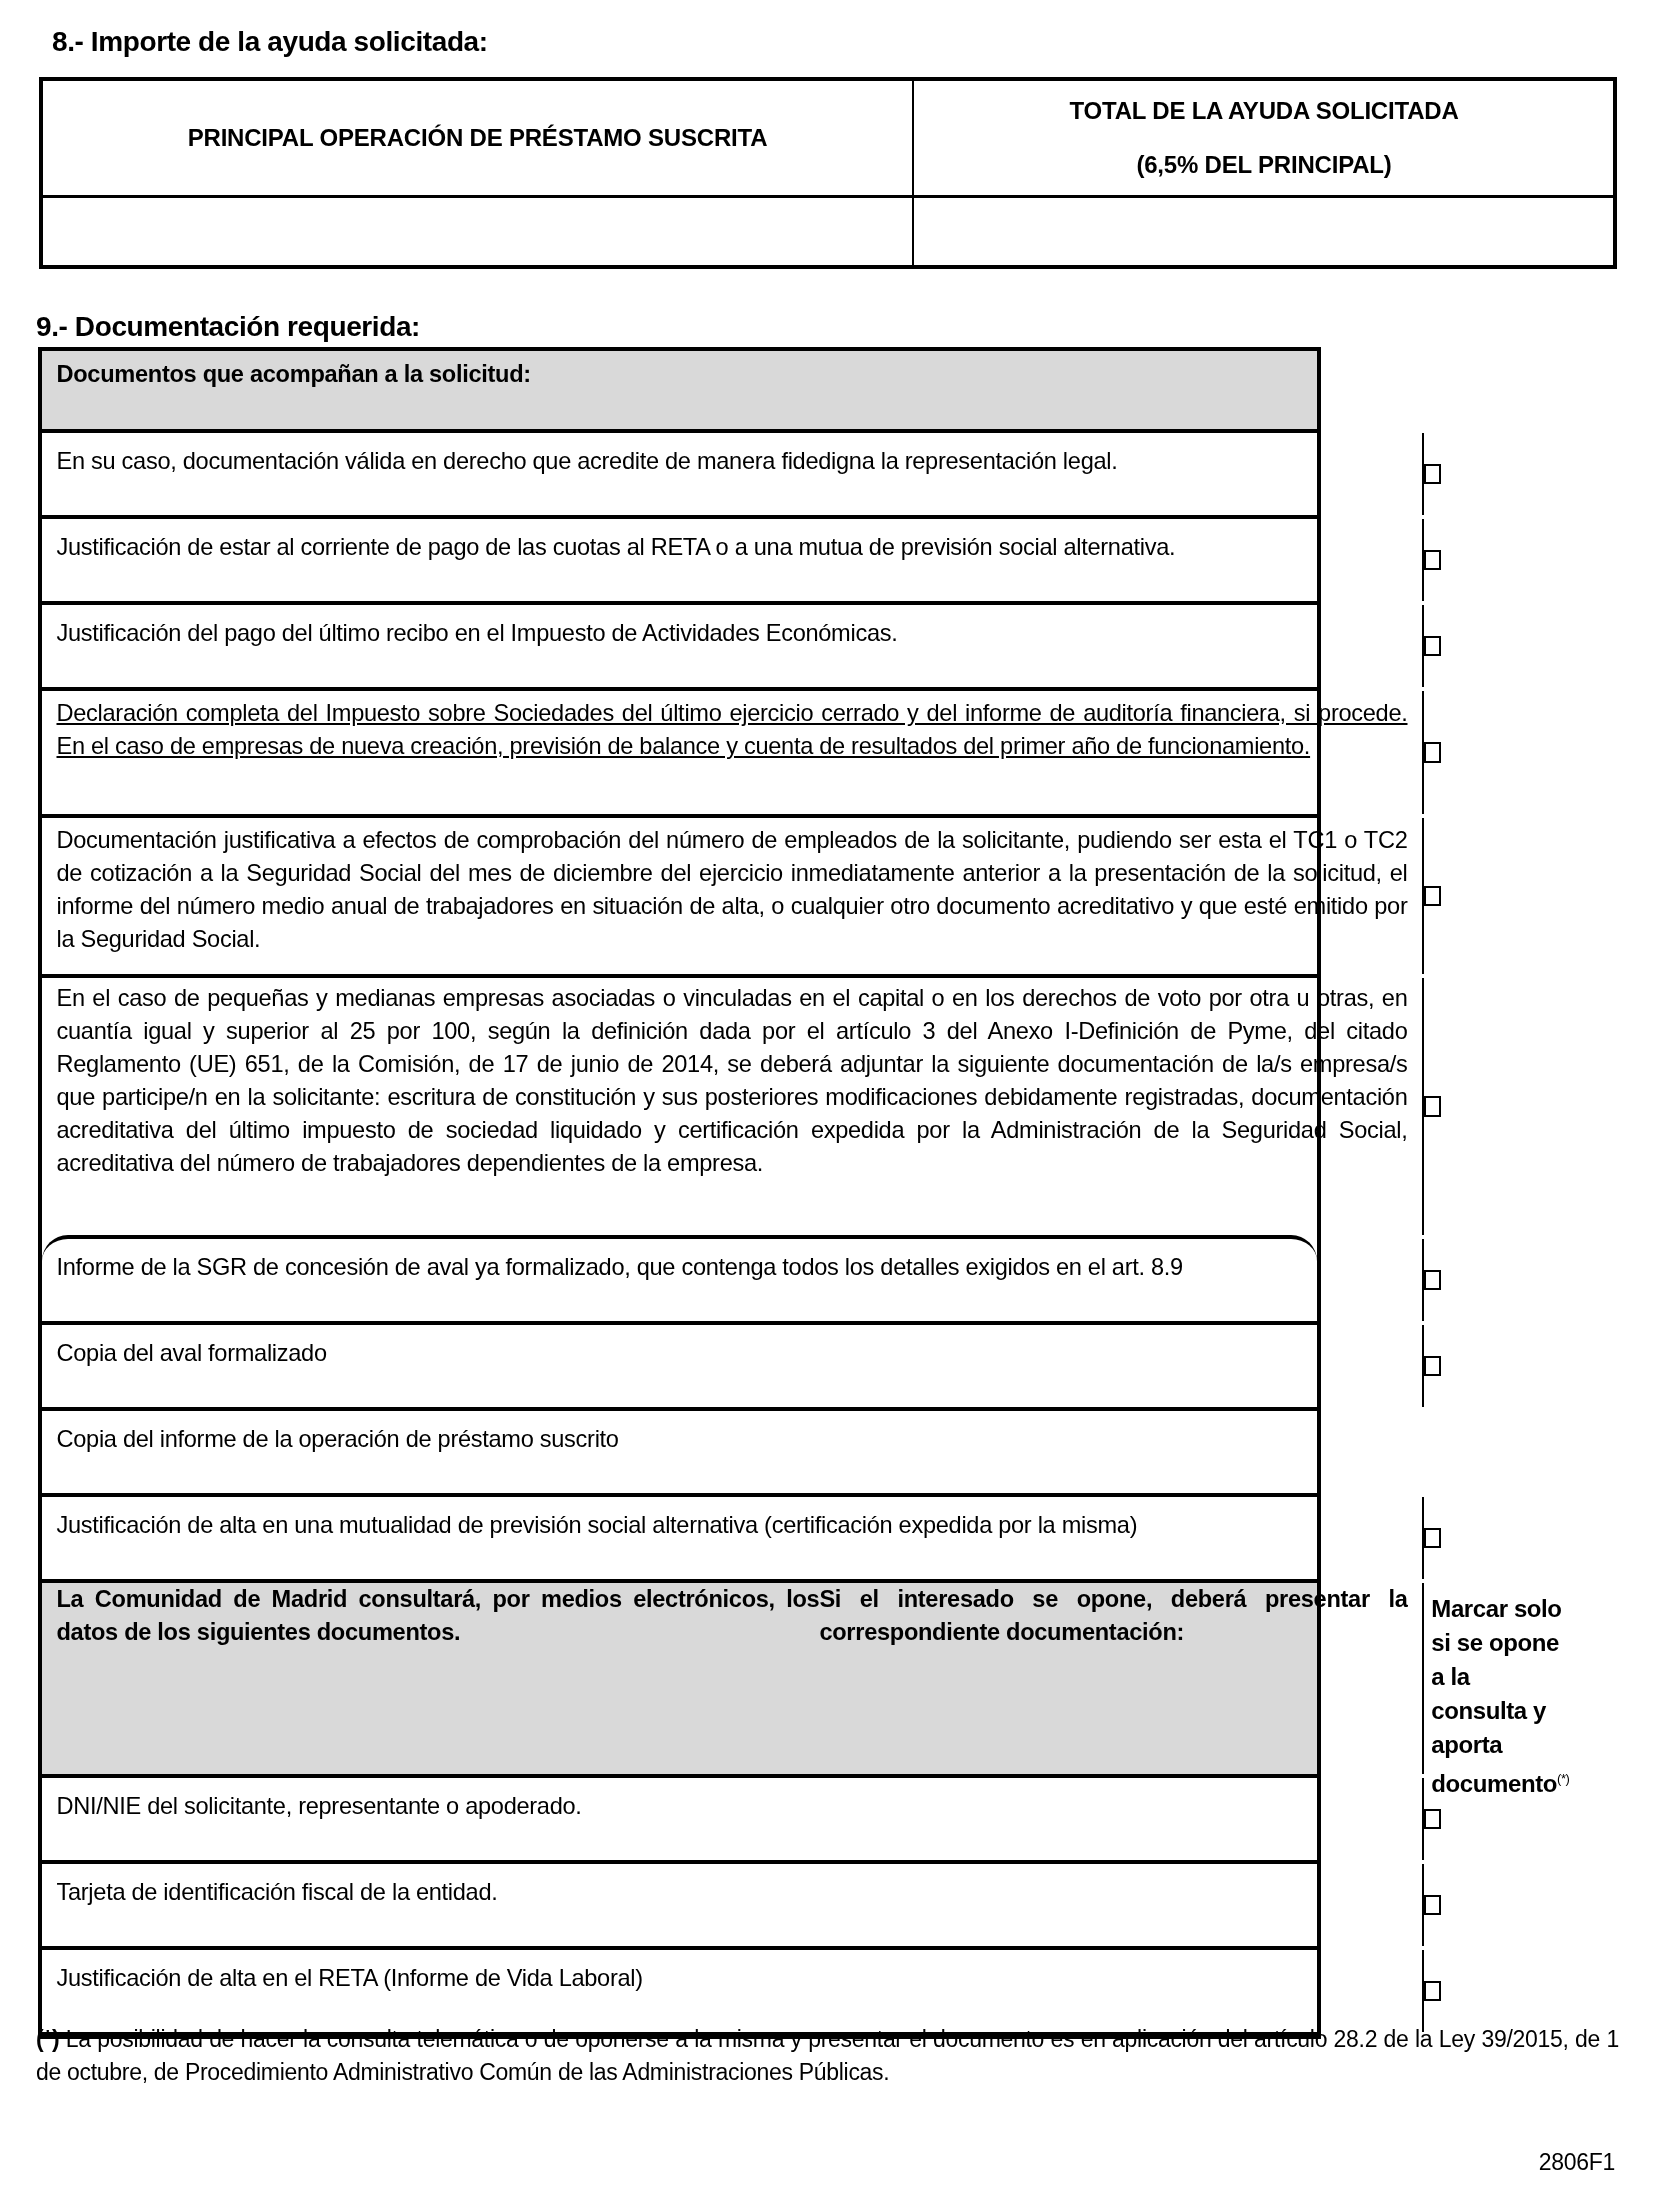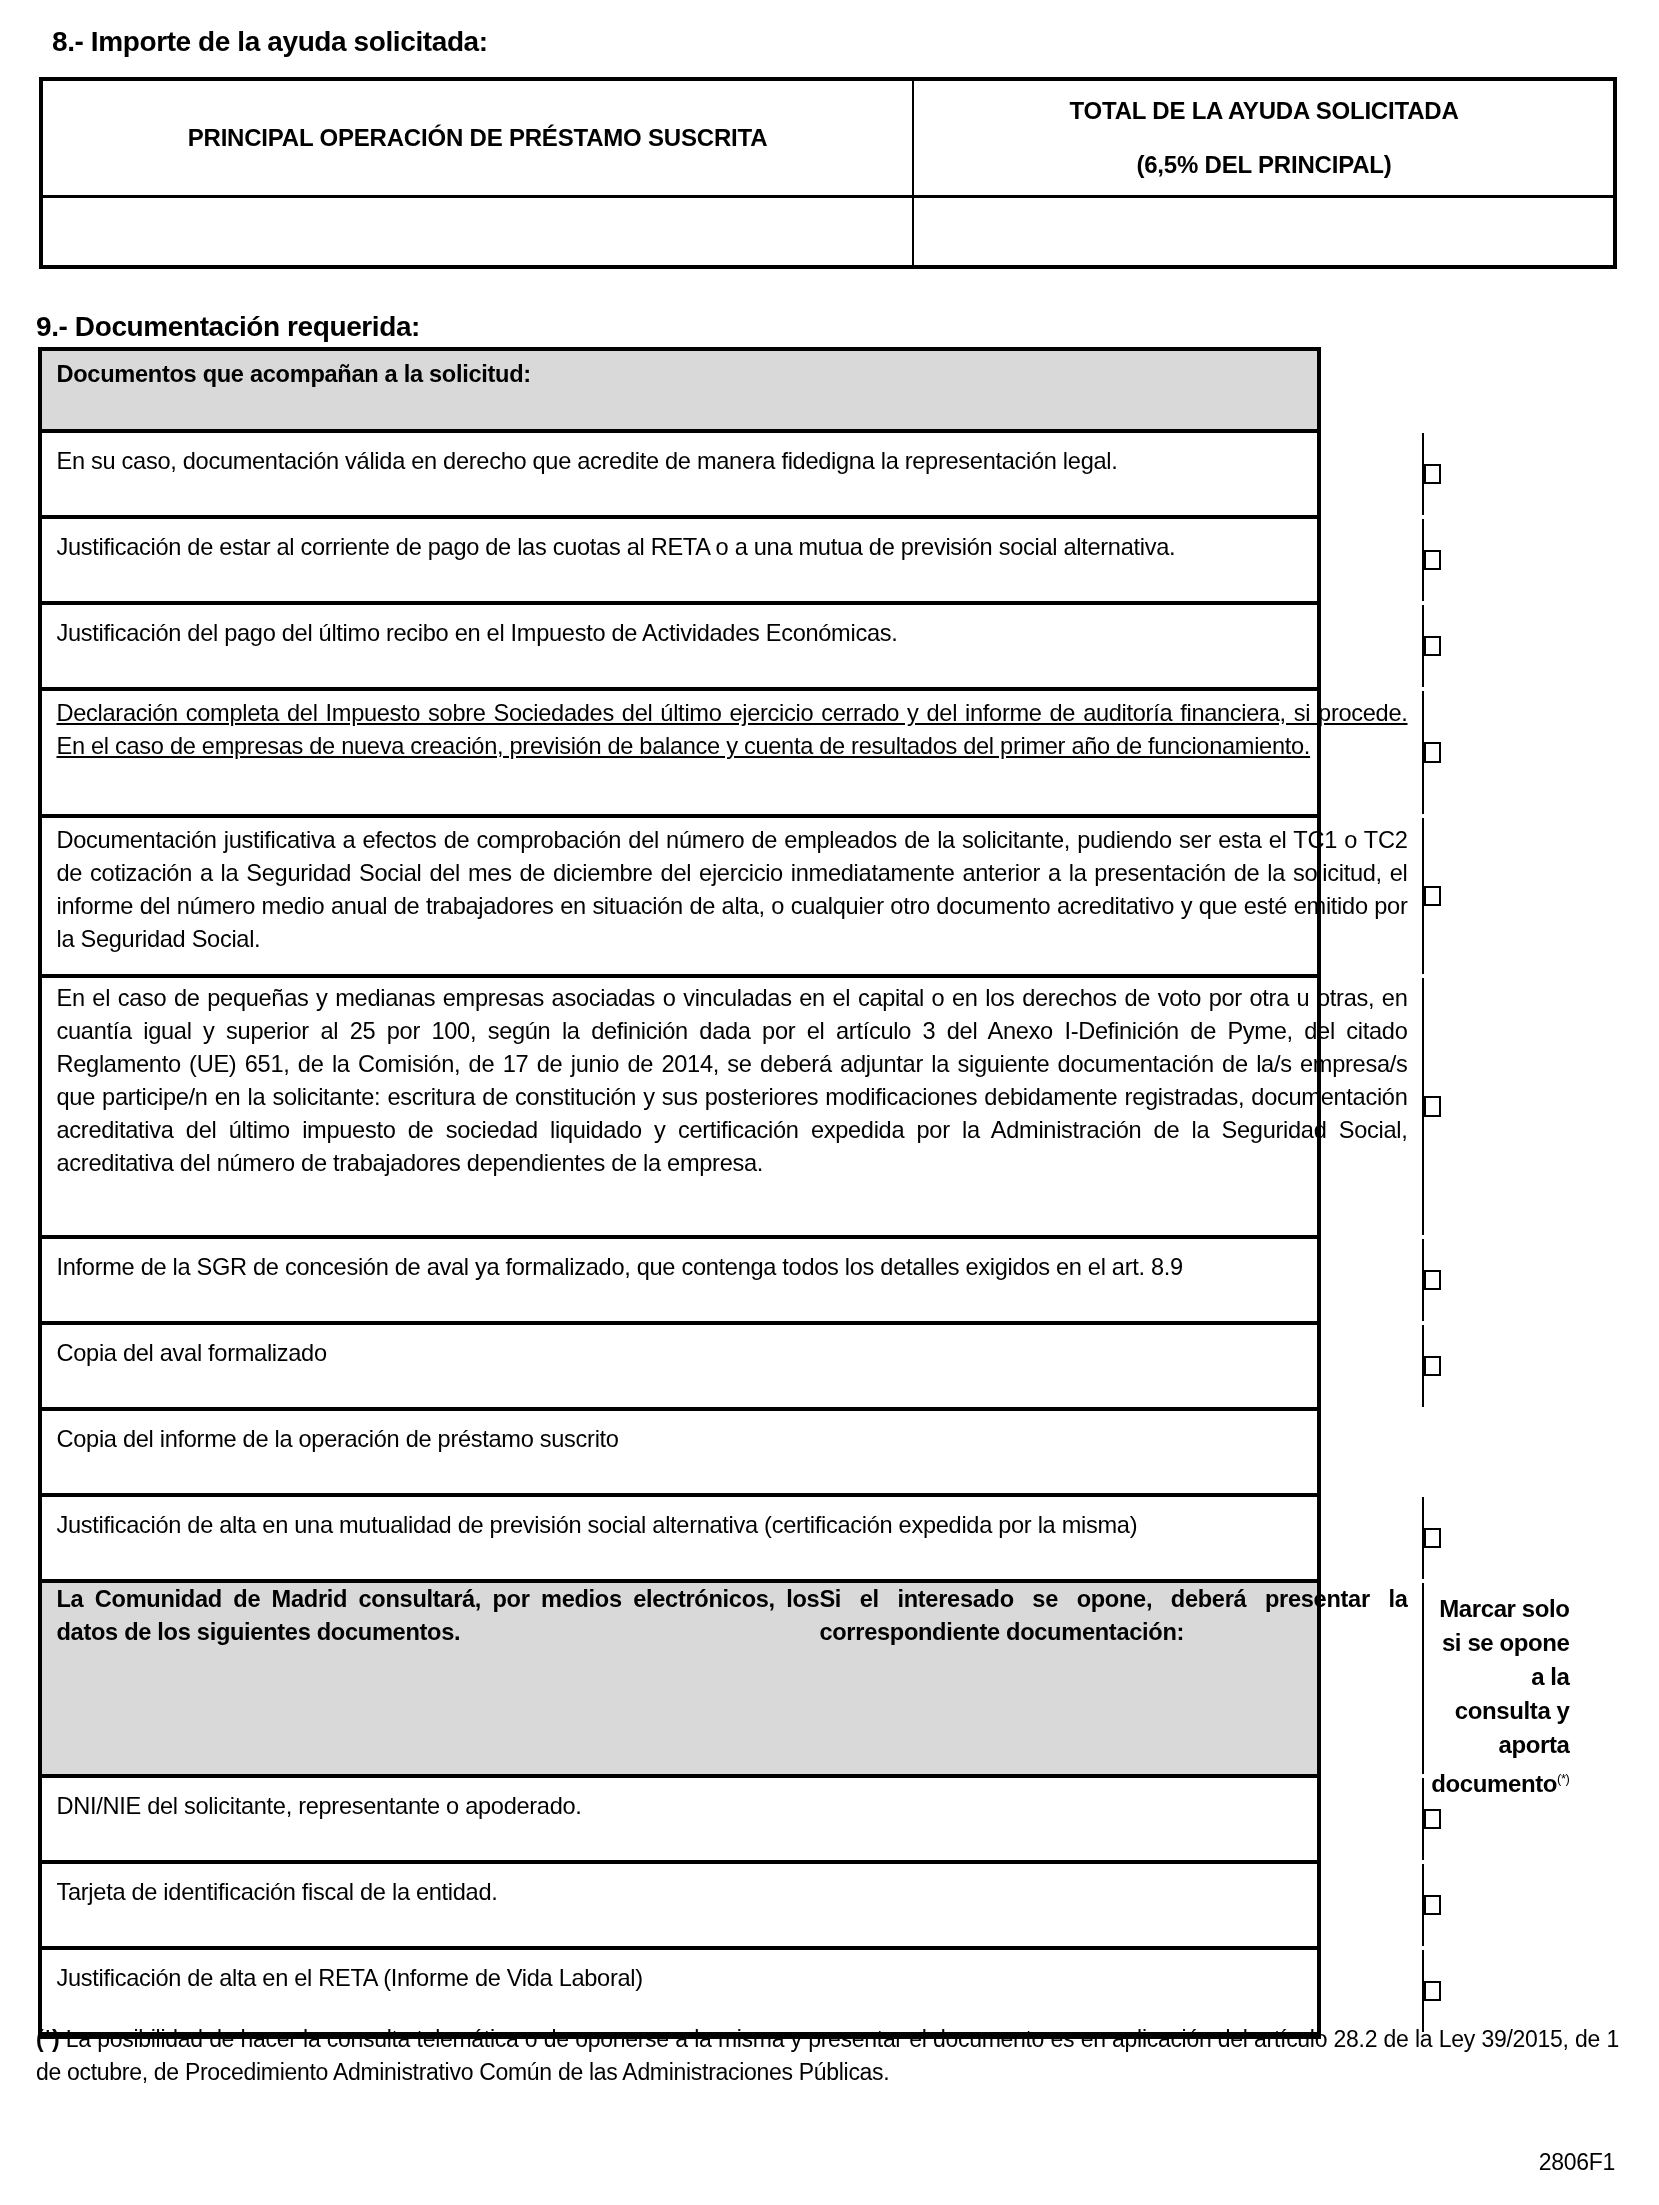--- a/index.html
+++ b/index.html
@@ -48,21 +48,20 @@
   .t2 .box {
     width: 17.4px; height: 20.3px; border: 2.2px solid #000; box-sizing: border-box;
     background: #fff; cursor: pointer;
   }
   .t2 .txt.bold { font-weight: bold; }
   .t2 .full { flex: 1; }
   .t2 .chkhead {
     flex: 1; border-left: 2.2px solid #000; box-sizing: border-box;
     padding: 8.7px 7.3px; font-weight: bold; font-size: 24px; line-height: 34px;
     letter-spacing: -0.4px;
-    text-align: right;
   }
   .t2 .chkhead sup { font-size: 13px; font-weight: normal; }
 
   .footnote {
     position: absolute; left: 36px; top: 2023px; width: 1583px;
     font-size: 23px; line-height: 33px; text-align: justify; letter-spacing: -0.3px;
   }
   .footnote b { font-weight: bold; }
   .code {
     position: absolute; right: 44px; top: 2149px; font-size: 23px; letter-spacing: -0.3px;
@@ -123,21 +122,21 @@
     <div class="chk">
         <div class="box"></div>
       </div>
   </div>
   <div class="row" style="height:261px;">
     <div class="txt" style="padding-top:4.4px;">En el caso de pequeñas y medianas empresas asociadas o vinculadas en el capital o en los derechos de voto por otra u otras, en cuantía igual y superior al 25 por 100, según la definición dada por el artículo 3 del Anexo I-Definición de Pyme, del citado Reglamento (UE) 651, de la Comisión, de 17 de junio de 2014, se deberá adjuntar la siguiente documentación de la/s empresa/s que participe/n en la solicitante: escritura de constitución y sus posteriores modificaciones debidamente registradas, documentación acreditativa del último impuesto de sociedad liquidado y certificación expedida por la Administración de la Seguridad Social, acreditativa del número de trabajadores dependientes de la empresa.</div>
     <div class="chk">
         <div class="box"></div>
       </div>
   </div>
-  <div class="row" style="height:86px;">
+  <div class="row" style="height:86px;border-radius:26px;">
     <div class="txt">Informe de la SGR de concesión de aval ya formalizado, que contenga todos los detalles exigidos en el art. 8.9</div>
     <div class="chk">
         <div class="box"></div>
       </div>
   </div>
   <div class="row" style="height:86px;">
     <div class="txt">Copia del aval formalizado</div>
     <div class="chk">
         <div class="box"></div>
       </div>

